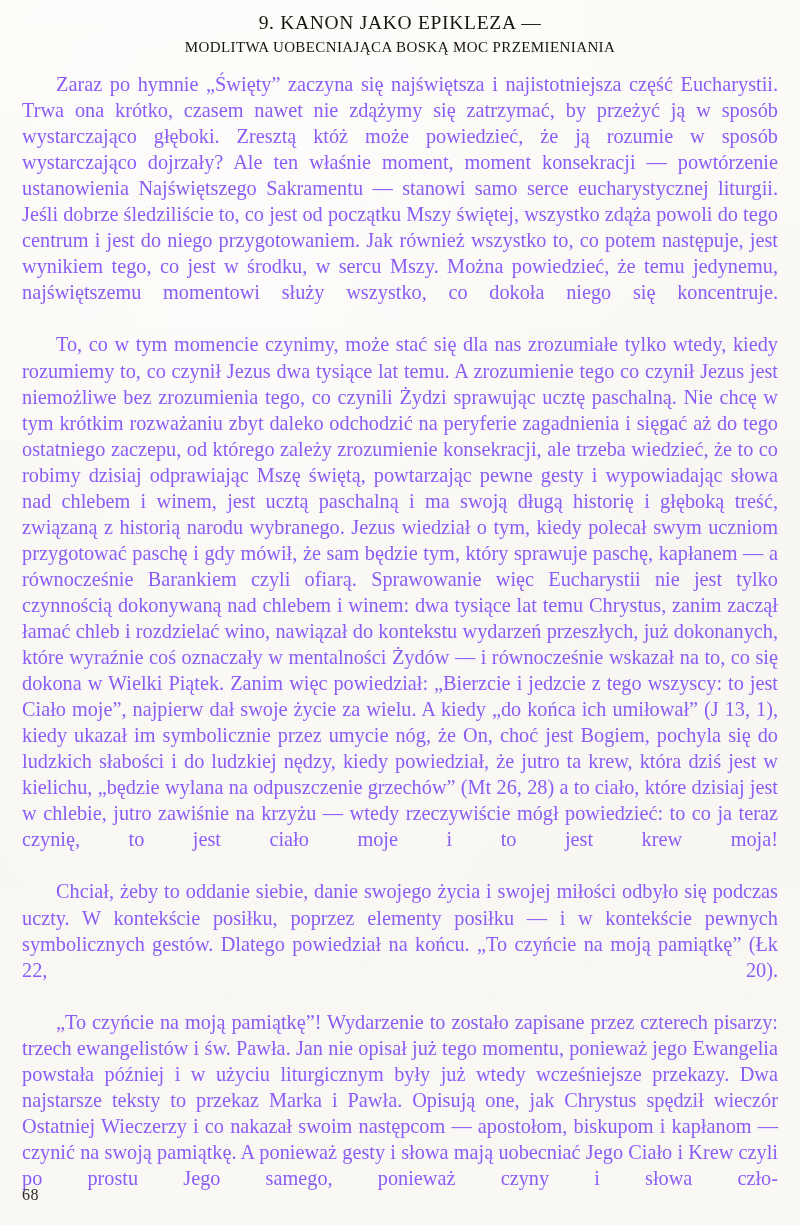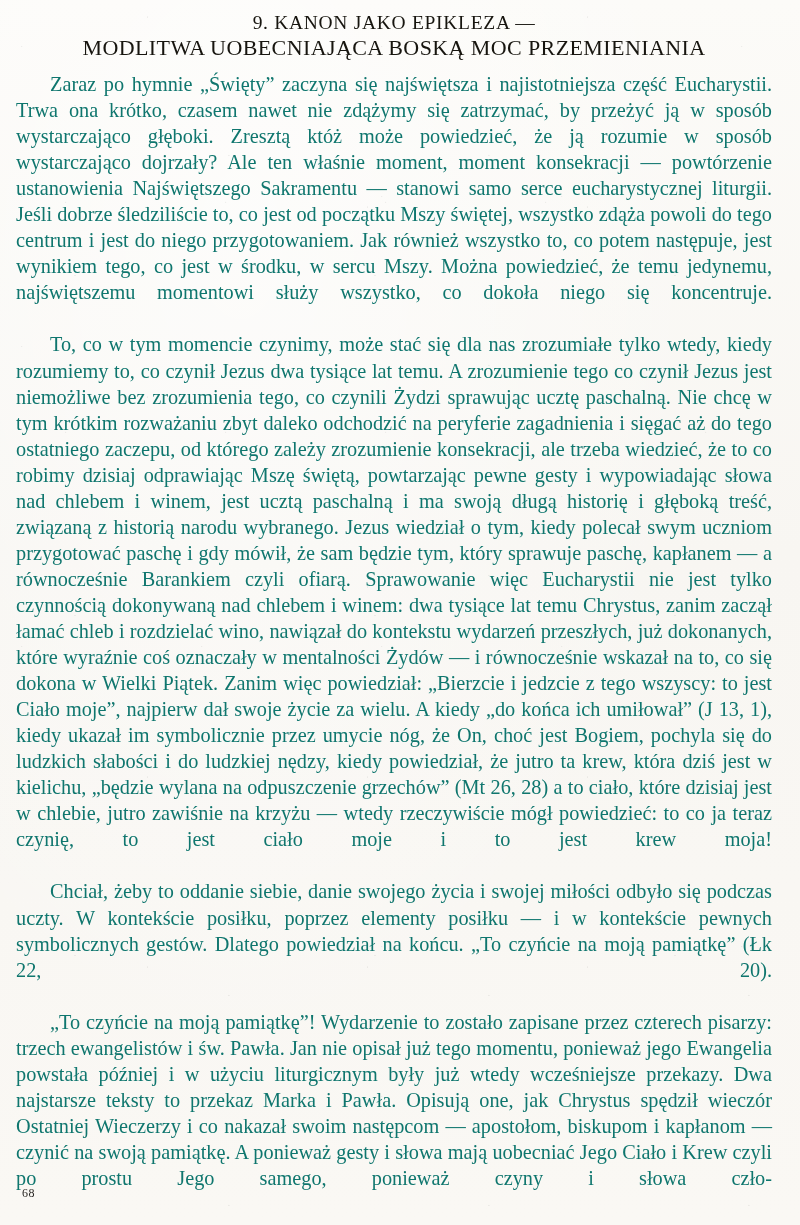--- a/index.html
+++ b/index.html
@@ -20,66 +20,66 @@
   .page {
     position: absolute;
     inset: 0;
     background:
       radial-gradient(ellipse at 30% 20%, rgba(255,255,255,0.55), rgba(0,0,0,0) 60%),
       linear-gradient(180deg, #fcfbf8 0%, #f8f6f2 45%, #faf8f4 100%);
   }
 
   .content {
     position: absolute;
-    left: 16px;
+    left: 22px;
     top: 0;
     width: 756px;
     height: 1225px;
   }
 
   .heading {
     text-align: center;
     font-size: 19.5px;
     letter-spacing: 0.7px;
     line-height: 25px;
     padding-top: 10px;
     color: #17150f;
     font-weight: 400;
     white-space: nowrap;
   }
   .heading .line1 { display: block; }
-  .heading .line2 { display: block; font-size: 22px; letter-spacing: 0.4px; }
+  .heading .line2 { display: block; font-size: 15px; letter-spacing: 0.4px; }
 
   .body-text {
     margin-top: 11px;
     font-size: 20.3px;
     line-height: 26.05px;
     text-align: justify;
     text-justify: inter-word;
-    color: #0f766e;
+    color: #8b5cf6;
     -webkit-font-smoothing: antialiased;
   }
 
   .para {
     margin: 0;
     text-indent: 34px;
     text-align: justify;
   }
   
   .para.flush::after {
     content: "";
     display: inline-block;
     width: 100%;
   }
 
   .folio {
     position: absolute;
     left: 22px;
     top: 1186px;
-    font-size: 12px;
+    font-size: 16px;
     color: #2a2724;
     letter-spacing: 0.5px;
   }
 
   
   .speckle {
     position: absolute;
     inset: 0;
     pointer-events: none;
     opacity: 0.05;

